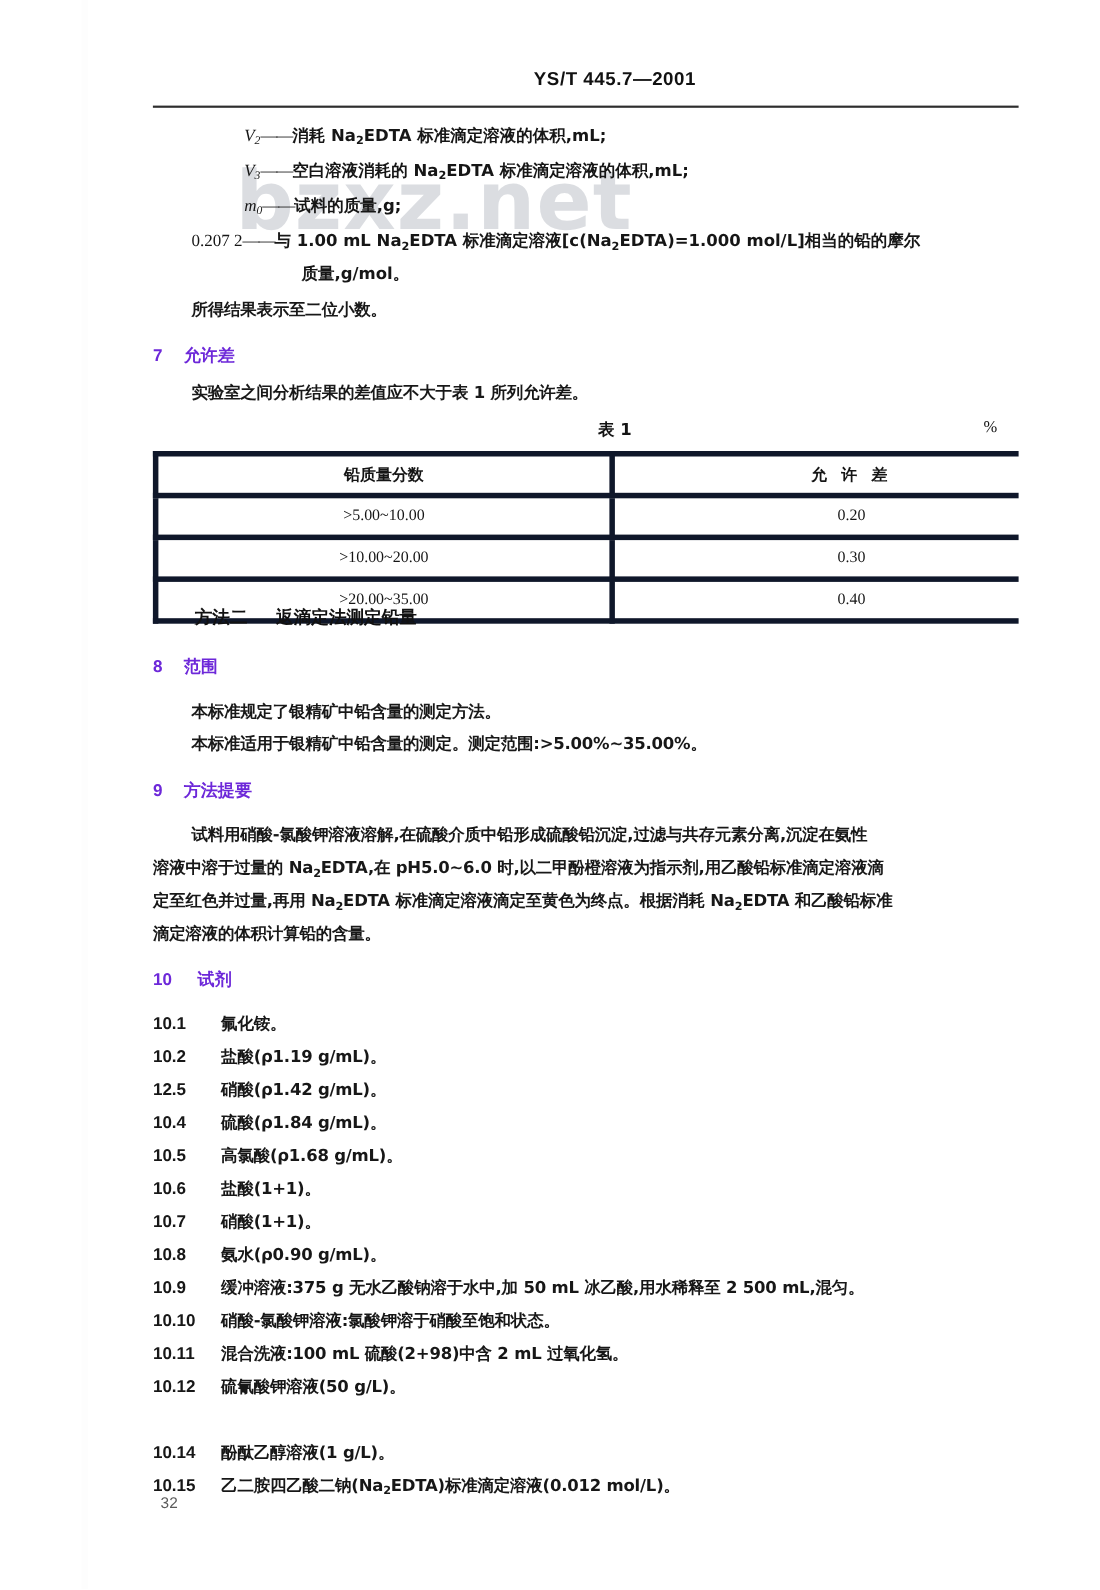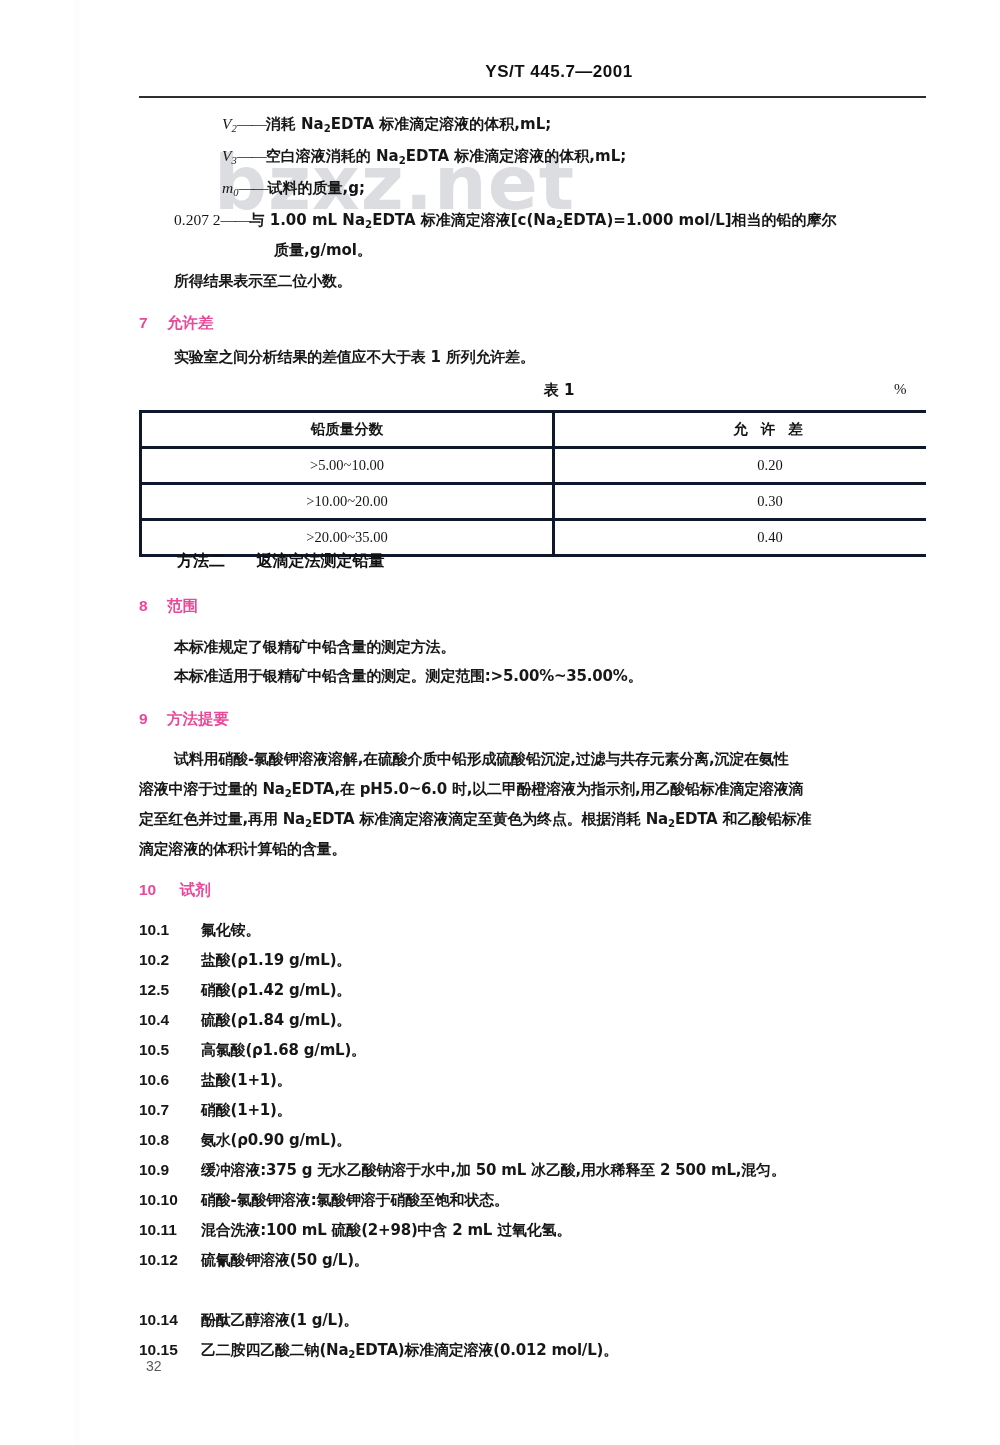--- a/index.html
+++ b/index.html
@@ -72,30 +72,30 @@
     vertical-align: -0.28em;
   }
   .dash { letter-spacing: -1px; }
 
   
   .sec-head {
     position: absolute;
     font-family: "DejaVu Sans", "Liberation Sans", sans-serif;
     font-weight: bold;
     font-size: 15.5px;
-    color: #ec4899;
+    color: #6d28d9;
     white-space: nowrap;
   }
   .sec-num {
     font-family: "Liberation Sans", sans-serif;
     font-weight: bold;
   }
   .method-head {
     position: absolute;
-    font-family: Liberation Mono, monospace;
+    font-family: Liberation Serif, serif;
     font-weight: bold;
     font-size: 16px;
     color: #111;
     white-space: nowrap;
   }
 
   
   .para {
     position: absolute;
     font-size: 15px;
@@ -156,21 +156,21 @@
   }
   table.alw {
     position: absolute;
     left: 65px;
     top: 410px;
     width: 836px;
     border-collapse: collapse;
     table-layout: fixed;
   }
   table.alw td {
-    border: 3px solid #0f172a;
+    border: 5px solid #0f172a;
     height: 31px;
     text-align: center;
     vertical-align: middle;
     font-size: 14.5px;
     color: #151515;
     font-family: "Liberation Serif", "DejaVu Serif", serif;
   }
   table.alw td.hd {
     font-family: "DejaVu Sans", "Liberation Sans", sans-serif;
     font-weight: bold;

